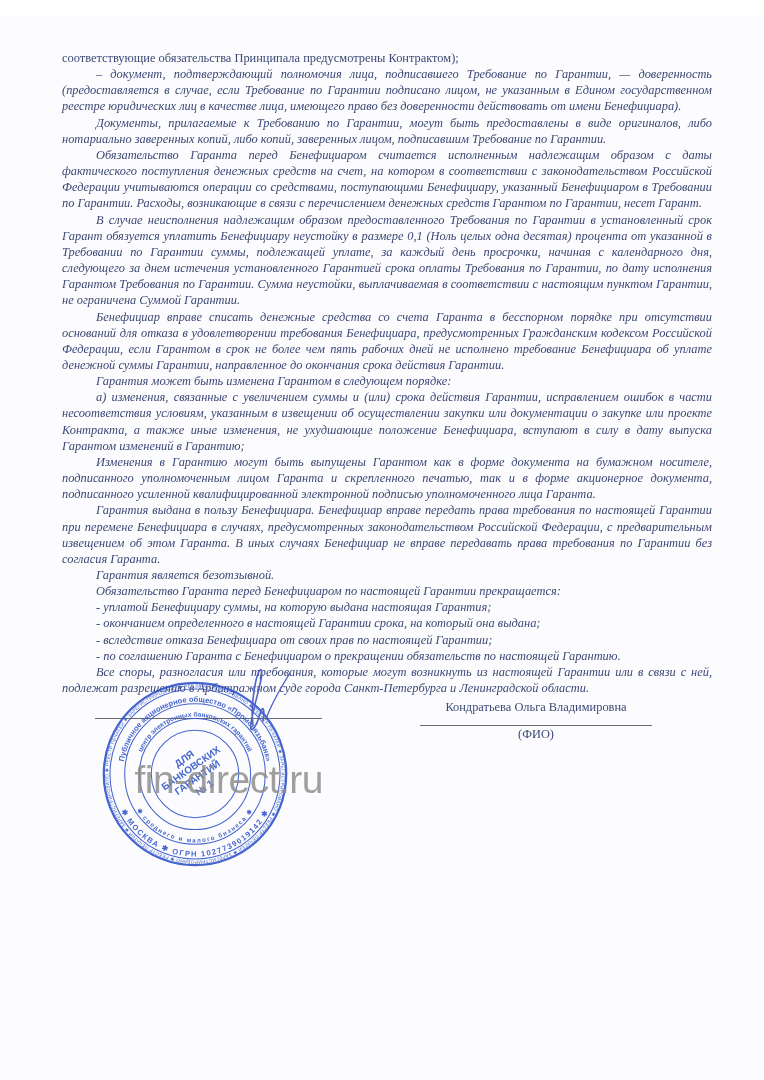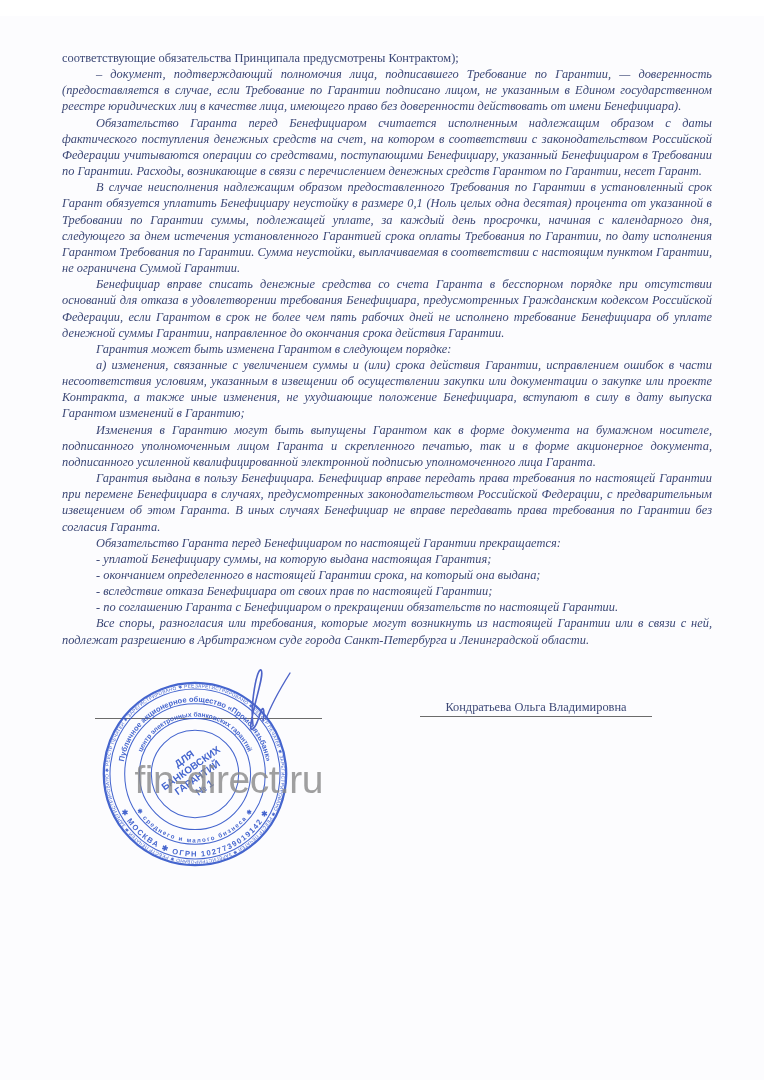--- a/index.html
+++ b/index.html
@@ -13,21 +13,21 @@
     font-size:12.4px;line-height:16.15px;color:#3c4876;
     text-align:justify;
   }
   .text-body p{margin:0;}
   .text-body p.ind{text-indent:34px;font-style:italic;}
   
   .sig-left{position:absolute;left:95px;top:702px;width:227px;}
   .sig-left .line{border-top:1px solid #6b6b6b;height:0;}
   .sig-left .lbl{text-align:center;font-size:12px;color:#3c4876;margin-top:1px;}
   .sig-right{position:absolute;left:420px;top:684px;width:232px;color:#3c4876;}
-  .sig-right .name{text-align:center;font-size:12.4px;border-bottom:1px solid #6b6b6b;padding-bottom:1px;}
+  .sig-right .name{text-align:center;font-size:12.4px;border-bottom:1px solid #6b6b6b;padding-bottom:10px;}
   .sig-right .lbl{text-align:center;font-size:12.4px;margin-top:1px;}
   
   .stamp{position:absolute;left:100px;top:663px;width:190px;height:190px;opacity:0.88;}
   .stamp svg{width:100%;height:100%;}
   .stamp text{font-family:"Liberation Sans", sans-serif;}
   
   .ink{position:absolute;left:222px;top:643px;width:90px;height:80px;}
   
   .watermark{
     position:absolute;left:93px;top:742px;width:230px;
@@ -37,41 +37,44 @@
   }
 </style>
 </head>
 <body>
 
 <div class="page">
 
   <div class="text-body">
       <p class="">соответствующие обязательства Принципала предусмотрены Контрактом);</p>
       <p class="ind">– документ, подтверждающий полномочия лица, подписавшего Требование по Гарантии, — доверенность (предоставляется в случае, если Требование по Гарантии подписано лицом, не указанным в Едином государственном реестре юридических лиц в качестве лица, имеющего право без доверенности действовать от имени Бенефициара).</p>
+      <p class="ind">Документы, прилагаемые к Требованию по Гарантии, могут быть предоставлены в виде оригиналов, либо нотариально заверенных копий, либо копий, заверенных лицом, подписавшим Требование по Гарантии.</p>
       <p class="ind">Обязательство Гаранта перед Бенефициаром считается исполненным надлежащим образом с даты фактического поступления денежных средств на счет, на котором в соответствии с законодательством Российской Федерации учитываются операции со средствами, поступающими Бенефициару, указанный Бенефициаром в Требовании по Гарантии. Расходы, возникающие в связи с перечислением денежных средств Гарантом по Гарантии, несет Гарант.</p>
       <p class="ind">В случае неисполнения надлежащим образом предоставленного Требования по Гарантии в установленный срок Гарант обязуется уплатить Бенефициару неустойку в размере 0,1 (Ноль целых одна десятая) процента от указанной в Требовании по Гарантии суммы, подлежащей уплате, за каждый день просрочки, начиная с календарного дня, следующего за днем истечения установленного Гарантией срока оплаты Требования по Гарантии, по дату исполнения Гарантом Требования по Гарантии. Сумма неустойки, выплачиваемая в соответствии с настоящим пунктом Гарантии, не ограничена Суммой Гарантии.</p>
       <p class="ind">Бенефициар вправе списать денежные средства со счета Гаранта в бесспорном порядке при отсутствии оснований для отказа в удовлетворении требования Бенефициара, предусмотренных Гражданским кодексом Российской Федерации, если Гарантом в срок не более чем пять рабочих дней не исполнено требование Бенефициара об уплате денежной суммы Гарантии, направленное до окончания срока действия Гарантии.</p>
       <p class="ind">Гарантия может быть изменена Гарантом в следующем порядке:</p>
       <p class="ind">а) изменения, связанные с увеличением суммы и (или) срока действия Гарантии, исправлением ошибок в части несоответствия условиям, указанным в извещении об осуществлении закупки или документации о закупке или проекте Контракта, а также иные изменения, не ухудшающие положение Бенефициара, вступают в силу в дату выпуска Гарантом изменений в Гарантию;</p>
       <p class="ind">Изменения в Гарантию могут быть выпущены Гарантом как в форме документа на бумажном носителе, подписанного уполномоченным лицом Гаранта и скрепленного печатью, так и в форме акционерное документа, подписанного усиленной квалифицированной электронной подписью уполномоченного лица Гаранта.</p>
       <p class="ind">Гарантия выдана в пользу Бенефициара. Бенефициар вправе передать права требования по настоящей Гарантии при перемене Бенефициара в случаях, предусмотренных законодательством Российской Федерации, с предварительным извещением об этом Гаранта. В иных случаях Бенефициар не вправе передавать права требования по Гарантии без согласия Гаранта.</p>
+      <p class="ind">Гарантия является безотзывной.</p>
       <p class="ind">Обязательство Гаранта перед Бенефициаром по настоящей Гарантии прекращается:</p>
       <p class="ind">- уплатой Бенефициару суммы, на которую выдана настоящая Гарантия;</p>
       <p class="ind">- окончанием определенного в настоящей Гарантии срока, на который она выдана;</p>
       <p class="ind">- вследствие отказа Бенефициара от своих прав по настоящей Гарантии;</p>
-      <p class="ind">- по соглашению Гаранта с Бенефициаром о прекращении обязательств по настоящей Гарантии.</p>
+      <p class="ind">- по соглашению Гаранта с Бенефициаром о прекращении обязательств по настоящей Гарантию.</p>
       <p class="ind">Все споры, разногласия или требования, которые могут возникнуть из настоящей Гарантии или в связи с ней, подлежат разрешению в Арбитражном суде города Санкт-Петербурга и Ленинградской области.</p>
     </div>
 
   <div class="sig-left">
     <div class="line"></div>
   </div>
 
   <div class="sig-right">
     <div class="name">Кондратьева Ольга Владимировна</div>
+    <div class="lbl">(ФИО)</div>
   </div>
 
   <div class="stamp">
     <svg viewBox="0 0 200 200">
       <defs>
         <path id="ringFull" d="M 100,9 A 91,91 0 1 1 99.9,9"></path>
         <path id="ringTop2" d="M 24,100 A 76,76 0 0 1 176,100"></path>
         <path id="ringBot2" d="M 13,100 A 87,87 0 0 0 187,100"></path>
         <path id="ringTop3" d="M 39.5,100 A 60.5,60.5 0 0 1 160.5,100"></path>
         <path id="ringBot3" d="M 28,100 A 72,72 0 0 0 172,100"></path>

